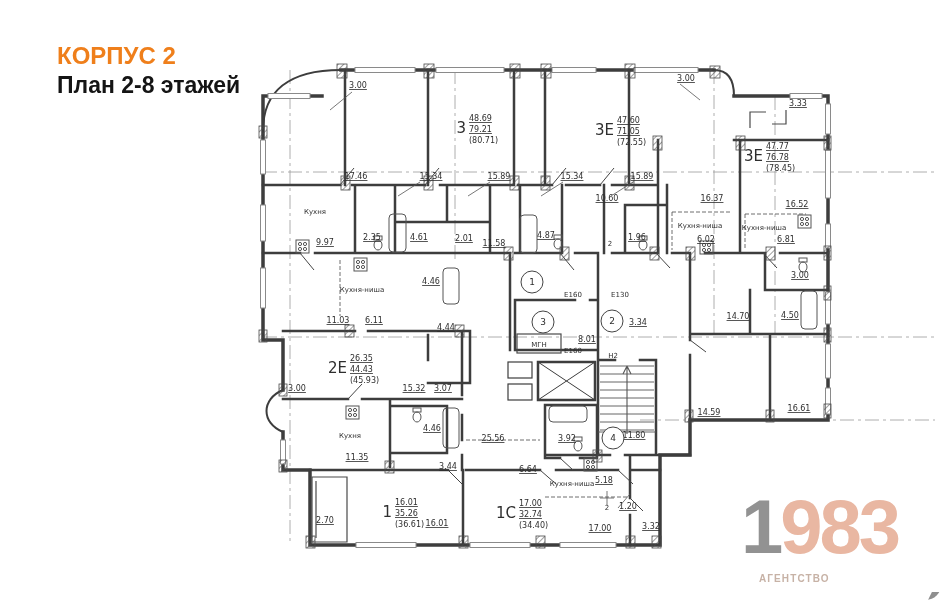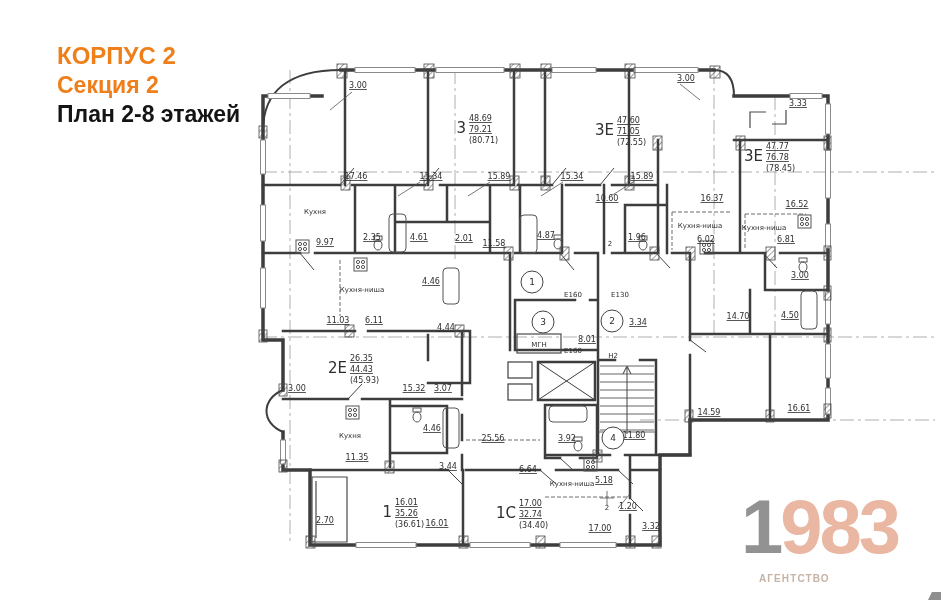--- a/index.html
+++ b/index.html
@@ -4,21 +4,21 @@
 <style>
   :root{
     --accent-orange:#ef7f1b;
     --logo-gray:#929292;
     --logo-peach:#e9b7a2;
     --wall:#3d3d3d;
     --dim-text:#2e2e2e;
   }
   html,body{margin:0;padding:0;background:#fff;}
   .page{position:relative;width:941px;height:600px;background:#fff;overflow:hidden;
-        font-family:"Liberation Sans","DejaVu Sans",sans-serif;}
+        font-family:"Liberation Sans","DejaVu Sans",sans-serif;border-radius:15px;}
   .titles{position:absolute;left:57px;top:42px;z-index:3;}
   .t1{color:var(--accent-orange);font-size:24px;font-weight:bold;line-height:1.2;}
   .t2{color:var(--accent-orange);font-size:23px;font-weight:bold;line-height:1.25;}
   .t3{color:#141414;font-size:23px;font-weight:bold;line-height:1.3;}
   #plan-svg{position:absolute;left:0;top:0;z-index:1;}
   
   text{font-family:"DejaVu Sans","Liberation Sans",sans-serif;fill:var(--dim-text);}
   text.dim{font-size:8px;text-decoration:underline;}
   text.plain{font-size:8px;}
   text.room{font-size:7px;}
@@ -32,21 +32,20 @@
   .corner-tab{position:absolute;right:0;bottom:0;width:13px;height:8px;background:#8f8f8f;
               clip-path:polygon(30% 0,100% 0,100% 100%,0 100%);z-index:4;}
 </style>
 </head>
 <body>
 
 <div class="page">
 
   <div class="titles">
     <div class="t1">КОРПУС 2</div>
-    <div class="t2">Секция 2</div>
     <div class="t3">План 2-8 этажей</div>
   </div>
 
   <svg id="plan-svg" width="941" height="600" viewBox="0 0 941 600">
     <defs>
       <pattern id="hatch" width="4" height="4" patternUnits="userSpaceOnUse" patternTransform="rotate(45)">
         <line x1="0" y1="0" x2="0" y2="4" stroke="#4a4a4a" stroke-width="1.1"></line>
       </pattern>
     </defs>
 

